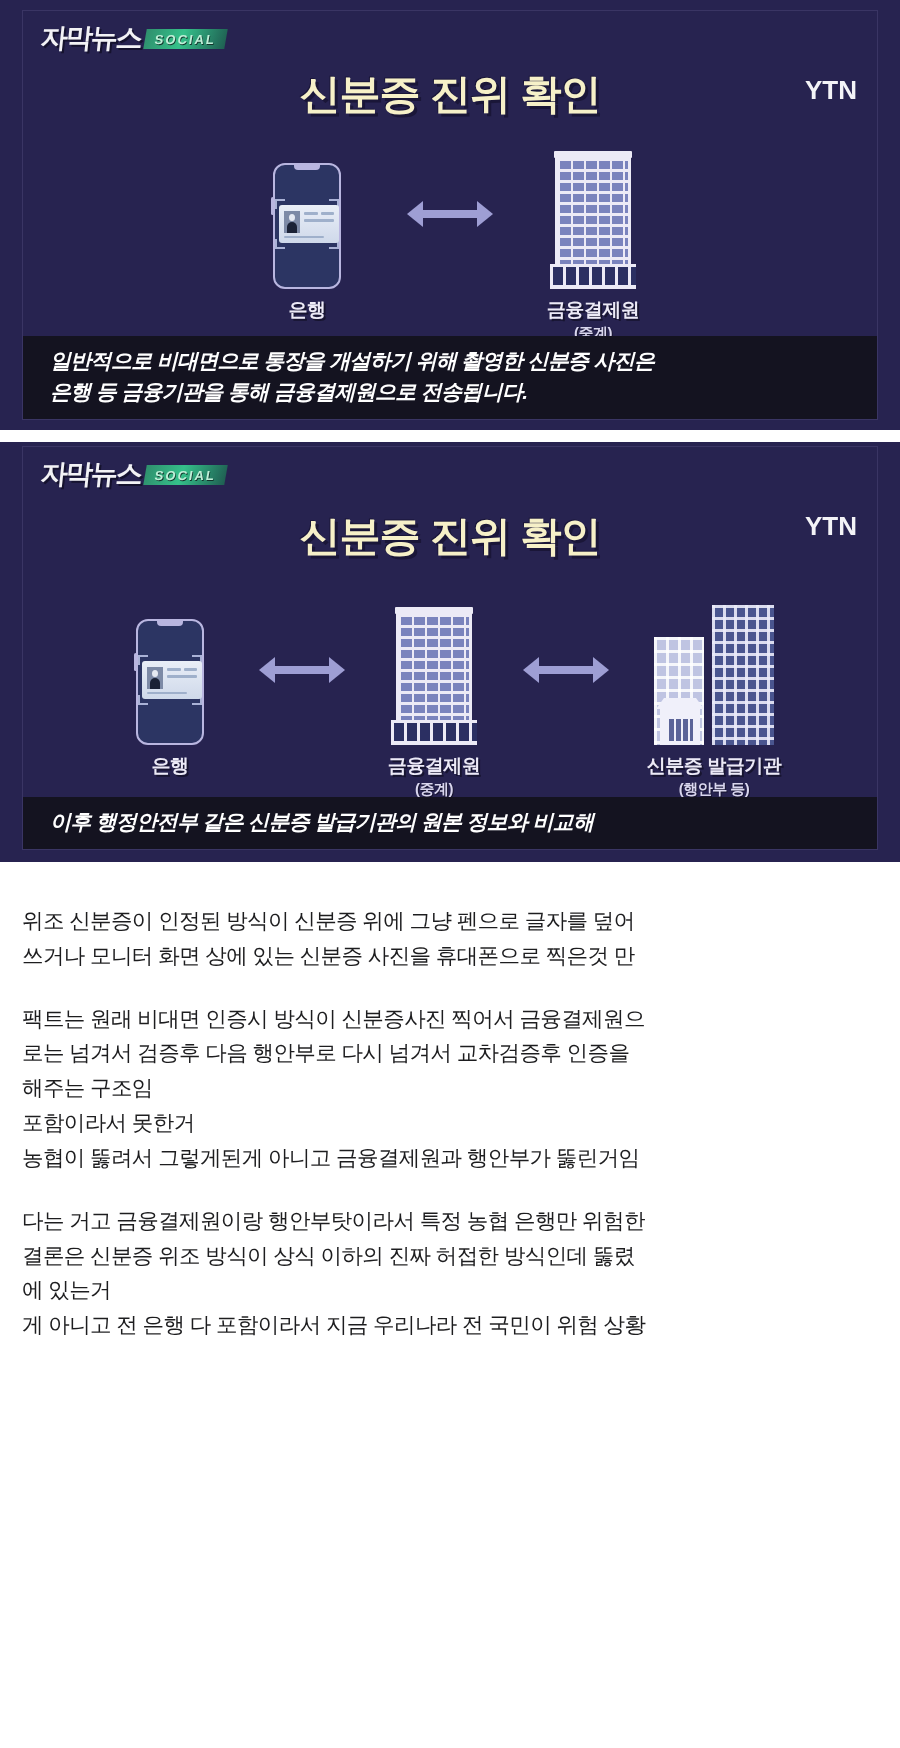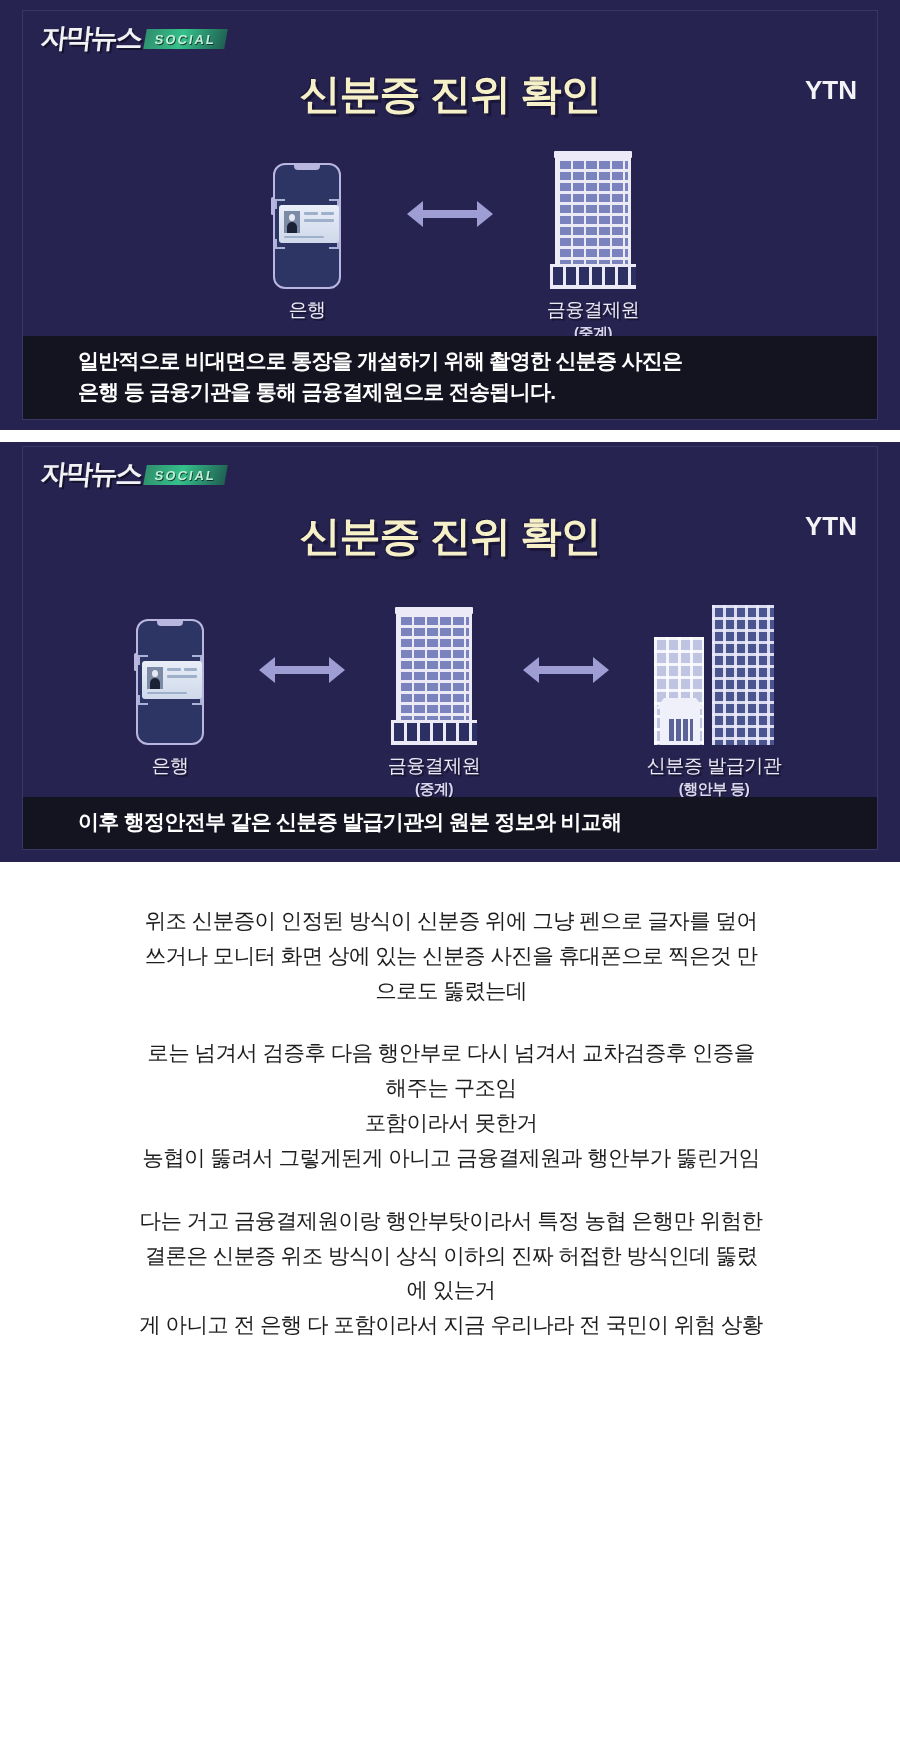--- a/index.html
+++ b/index.html
@@ -108,21 +108,21 @@
   .node .art {
     height: 150px;
     display: flex;
     align-items: flex-end;
     justify-content: center;
   }
   .node .label {
     margin-top: 8px;
     color: #eceaf6;
     font-size: 19px;
-    font-weight: 400;
+    font-weight: 700;
     letter-spacing: -0.5px;
     text-shadow: 2px 2px 0 #17142f;
     white-space: nowrap;
   }
   .node .sublabel {
     margin-top: 1px;
     color: #d9d6ee;
     font-size: 15px;
     font-weight: 700;
     letter-spacing: -0.5px;
@@ -287,24 +287,25 @@
     border-bottom: 13px solid transparent;
   }
   .dbl .head.l { left: 0; border-right: 16px solid #9e9ed4; }
   .dbl .head.r { right: 0; border-left: 16px solid #9e9ed4; }
 
   
   .caption {
     position: absolute;
     left: 0; right: 0; bottom: 0;
     background: #141320;
-    padding: 10px 14px 12px 36px;
+    padding: 10px 14px 12px 8px;
     display: flex;
     align-items: center;
     gap: 12px;
+    font-style: italic;
   }
   .caption .tick {
     width: 7px;
     background: #3ddc97;
     flex: 0 0 auto;
   }
   .caption .tick.right { order: 3; }
   .caption .lines { flex: 1 1 auto; }
   .caption .cline {
     color: #ffffff;
@@ -319,21 +320,21 @@
   .body-text {
     padding: 42px 20px 40px 22px;
     color: #1d1d1f;
     font-size: 21.5px;
     line-height: 1.62;
     letter-spacing: -0.6px;
     font-family: "Liberation Sans", sans-serif;
   }
   .para { margin: 0 0 28px 0; }
   .para:last-child { margin-bottom: 0; }
-  .para p { margin: 0; text-align: center; }
+  .para p { margin: 0; }
 </style>
 </head>
 <body>
 
 <div class="page">
 
   <div class="card one">
     <div class="card-inner">
 
       <div class="brand">
@@ -491,24 +492,24 @@
       </div>
 
     </div>
   </div>
 
   <div class="body-text">
 
     <div class="para">
       <p>위조 신분증이 인정된 방식이 신분증 위에 그냥 펜으로 글자를 덮어</p>
       <p>쓰거나 모니터 화면 상에 있는 신분증 사진을 휴대폰으로 찍은것 만</p>
-      <p>으로도 뚫렸는데</p>
     </div>
 
     <div class="para">
+      <p>팩트는 원래 비대면 인증시 방식이 신분증사진 찍어서 금융결제원으</p>
       <p>로는 넘겨서 검증후 다음 행안부로 다시 넘겨서 교차검증후 인증을</p>
       <p>해주는 구조임</p>
       <p>포함이라서 못한거</p>
       <p>농협이 뚫려서 그렇게된게 아니고 금융결제원과 행안부가 뚫린거임</p>
     </div>
 
     <div class="para">
       <p>다는 거고 금융결제원이랑 행안부탓이라서 특정 농협 은행만 위험한</p>
       <p>결론은 신분증 위조 방식이 상식 이하의 진짜 허접한 방식인데 뚫렸</p>
       <p>에 있는거</p>

